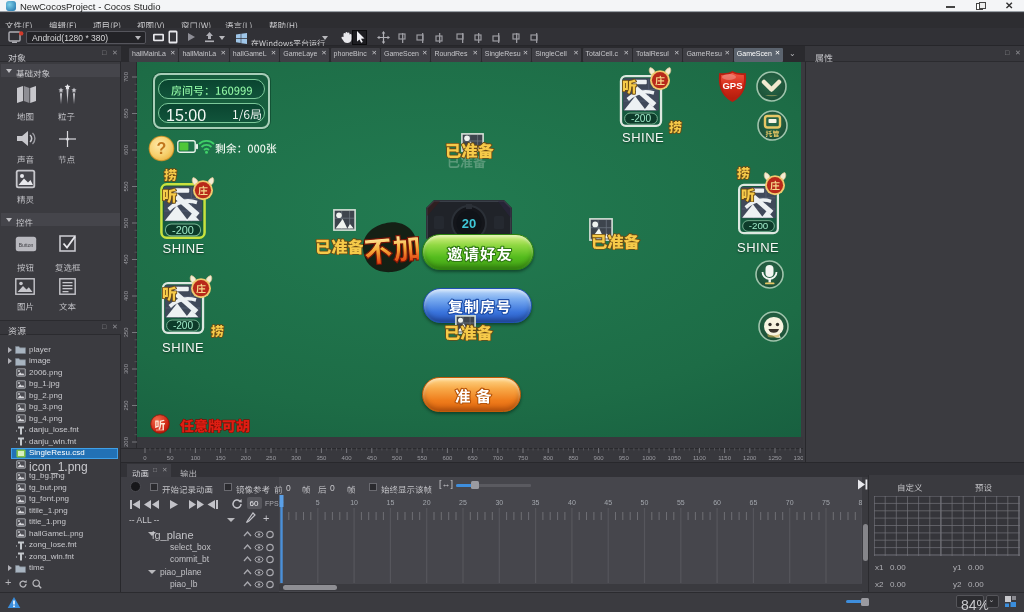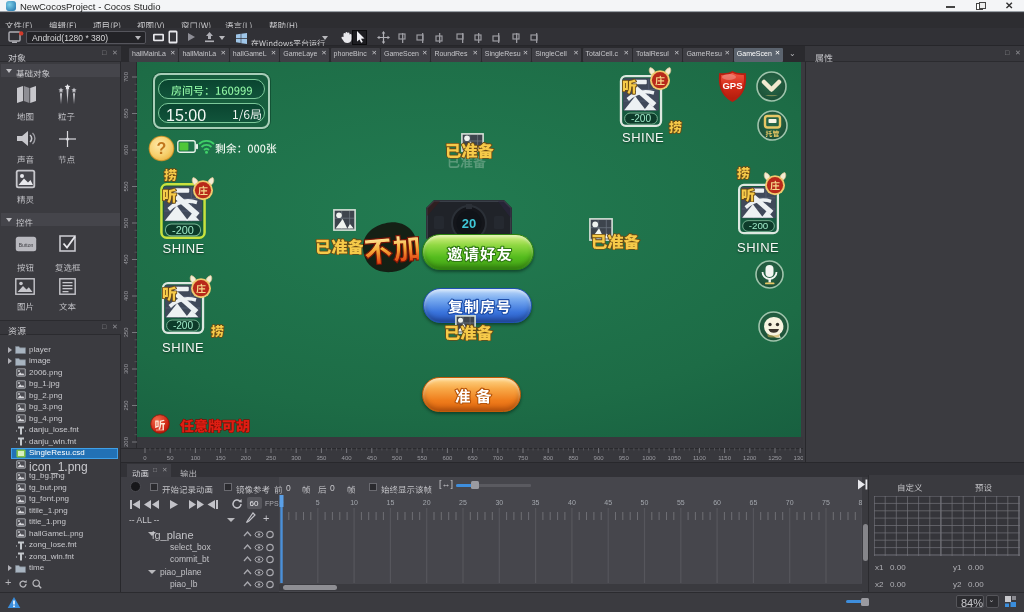--- a/index.html
+++ b/index.html
@@ -1235,20 +1235,20 @@
 <div class="lat" style="left:953px;top:580px;font-size:8px;color:#b0b0b5">y2&nbsp;&nbsp;&nbsp;0.00</div>
 <div class="abs" style="left:0;top:592px;width:1024px;height:20px;background:#3b3b40;border-top:1px solid #2b2b2f"></div>
 <svg class="abs" style="left:7px;top:596px" width="14" height="13" viewBox="0 0 14 13">
 <path d="M7 1 L13.3 12 H0.7Z" fill="#3a8edd"></path>
     <rect x="6.2" y="4.5" width="1.6" height="4" fill="#fff"></rect>
     <rect x="6.2" y="9.5" width="1.6" height="1.6" fill="#fff"></rect>
   </svg>
 <div class="abs" style="left:846px;top:600px;width:16px;height:3px;background:#3e8edd;border-radius:1.5px"></div>
 <div class="abs" style="left:861px;top:598px;width:8px;height:8px;background:#9a9aa0;border-radius:1.5px"></div>
 <div class="abs" style="left:956px;top:594.5px;width:28px;height:13px;background:#2c2c30;border:1px solid #55555a;border-radius:2px"></div>
-<div class="lat" style="left:961px;top:597px;font-size:11px;color:#c8c8cc">84%</div>
+<div class="lat" style="left:961px;top:597px;font-size:14px;color:#c8c8cc">84%</div>
 <div class="abs" style="left:986px;top:594.5px;width:13px;height:13px;background:#2c2c30;border:1px solid #55555a;border-radius:2px"></div>
 <div class="lat" style="left:988.5px;top:596px;font-size:7px;color:#b8b8bc">⌄</div>
 <svg class="abs" style="left:1004px;top:595px" width="13" height="13" viewBox="0 0 13 13">
 <rect x="1" y="1" width="6" height="6" fill="#c8c8cc"></rect>
     <rect x="8" y="1" width="4" height="4" fill="#8a8a90"></rect>
 <rect x="1" y="8.5" width="4" height="3.5" fill="#3a8edd"></rect>
     <rect x="6.5" y="7" width="5.5" height="5" fill="#3a8edd"></rect>
   </svg>
 </body></html>

